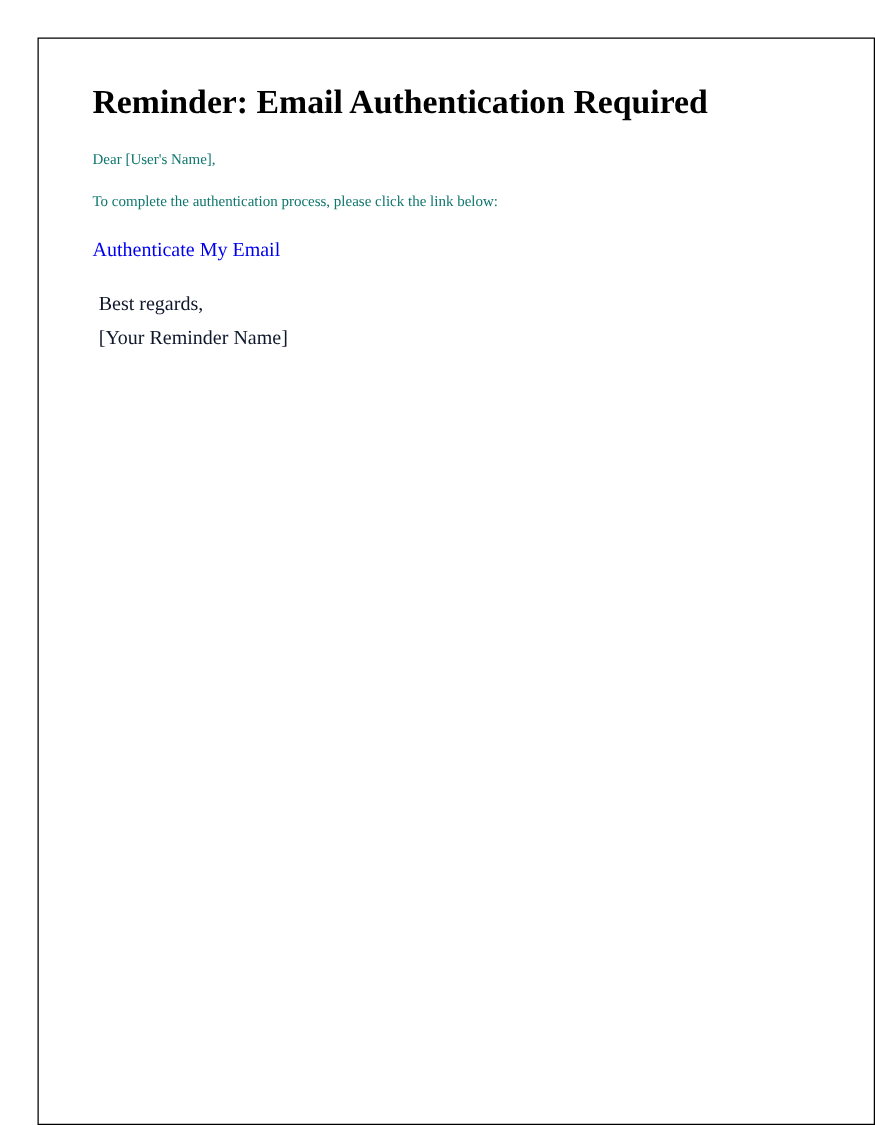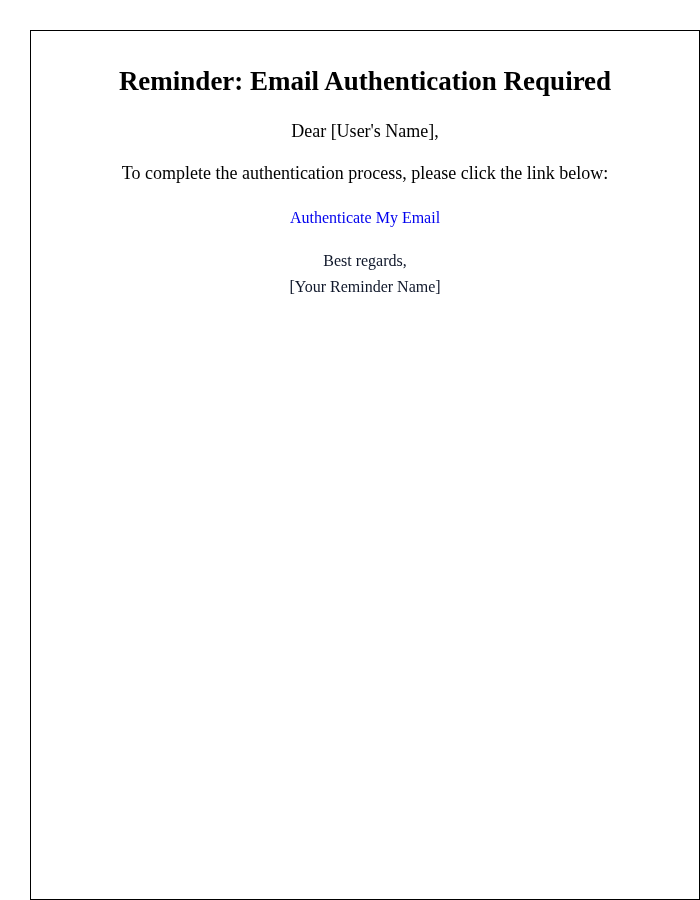--- a/index.html
+++ b/index.html
@@ -1,19 +1,18 @@
 <!DOCTYPE html>
 <html><head>
   <meta charset="utf-8">
   <style>
     * {
       margin: 5px;
       padding: 0;
       box-sizing: border-box;
-      text-align: center;
     }
     body {
       font-family: 'Times New Roman', Times, serif;
       background: #ffffff;
       width: 700px;
       height: 900px;
       padding: 15px;
     }
     .document-frame {
       border: 1px solid #000000;
@@ -21,24 +20,24 @@
       height: 100%;
       padding: 30px 38px;
     }
     .heading {
       font-size: 27px;
       font-weight: bold;
       margin-bottom: 22px;
       color: #000000;
     }
     .paragraph {
-      font-size: 18px;
+      font-size: 12px;
       line-height: 1.35;
       margin-bottom: 18px;
-      color: #000000;
+      color: #0f766e;
     }
     .link {
       color: #0000EE;
       font-size: 16px;
       display: inline-block;
       margin-bottom: 18px;
       cursor: pointer;
     }
     .closing {
       font-size: 16px;

